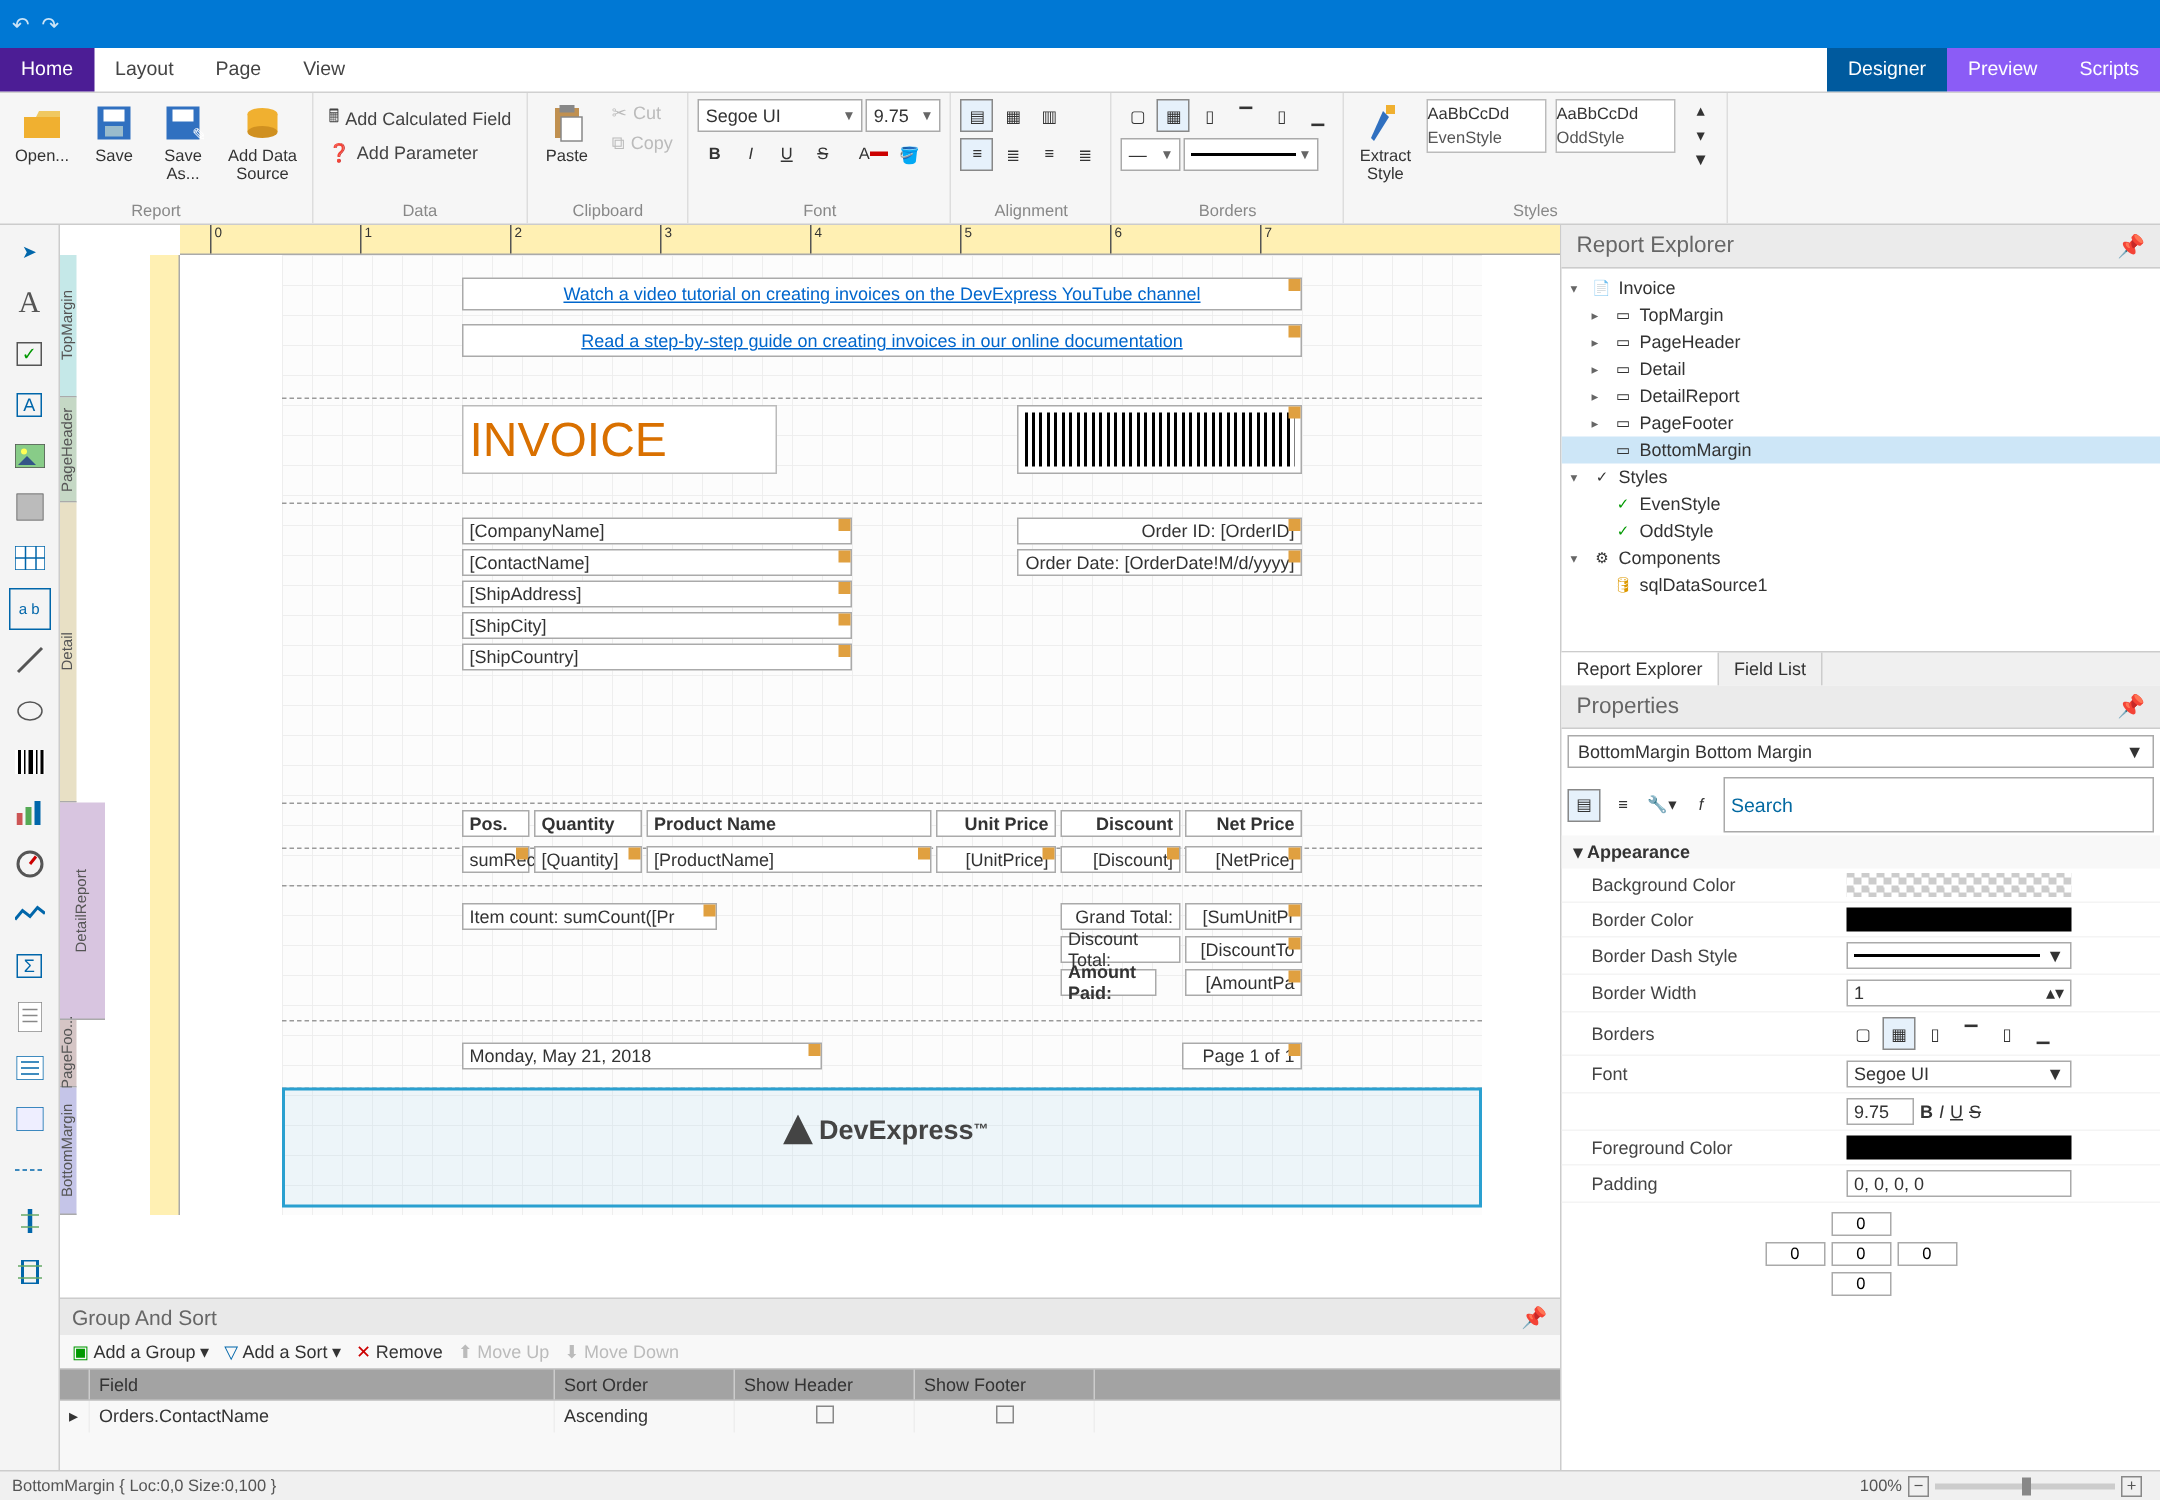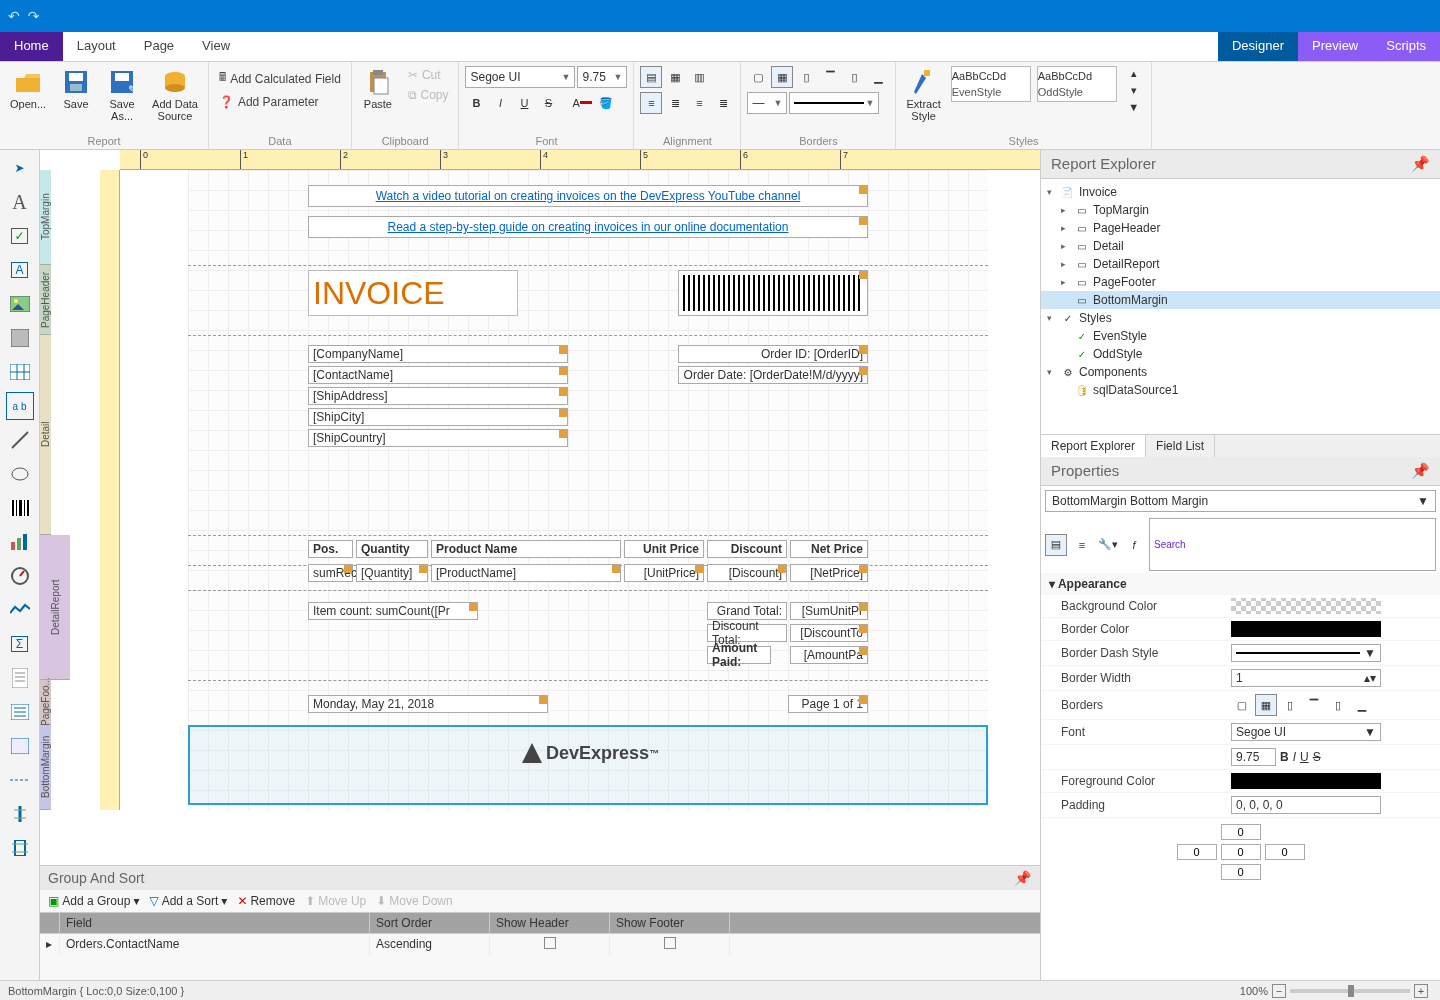--- a/index.html
+++ b/index.html
@@ -97,21 +97,21 @@
 .tree .node.sel { background:#cde6f7;}
 .tree .exp { width:10px; font-size:9px; color:#666;}
 .tree .ico { width:14px; height:14px; display:inline-flex; align-items:center; justify-content:center; font-size:10px;}
 .panel-tabs { display:flex; border-top:1px solid #ccc; background:#f0f0f0;}
 .panel-tabs .pt { padding:4px 10px; font-size:12px; border-right:1px solid #ccc; cursor:pointer;}
 .panel-tabs .pt.active { background:#fff;}
 
 .props { flex:1; display:flex; flex-direction:column; overflow:hidden;}
 .props .objsel { margin:4px; border:1px solid #aaa; padding:3px 6px; display:flex; font-size:12px;}
 .props .ptoolbar { display:flex; gap:4px; padding:2px 4px; align-items:center;}
-.props .ptoolbar .search { flex:1; border:1px solid #aaa; padding:20px 4px; font-size:10px; color:#6d28d9;}
+.props .ptoolbar .search { flex:1; border:1px solid #aaa; padding:10px 4px; font-size:13px; color:#0369a1;}
 .props .cat { padding:4px 8px; font-weight:bold; font-size:12px; background:#f8f8f8;}
 .props .prow { display:flex; padding:3px 0 3px 20px; font-size:12px; align-items:center; border-bottom:1px solid #f4f4f4;}
 .props .prow .pk { width:170px; color:#444;}
 .props .prow .pv { flex:1; }
 .props .prow .pv .box { border:1px solid #aaa; height:18px; display:flex; align-items:center; padding:0 4px; background:#fff;}
 .props .prow .pv .black { background:#000; width:150px; height:16px;}
 .props .prow .pv .checker { width:150px; height:16px; background: repeating-conic-gradient(#ccc 0 25%, #fff 0 50%) 0/10px 10px;}
 .padbox { display:flex; flex-direction:column; align-items:center; gap:4px; padding:6px;}
 .padbox .r { display:flex; gap:4px;}
 .padbox input { width:40px; border:1px solid #aaa; text-align:center; font-size:11px; padding:1px;}

